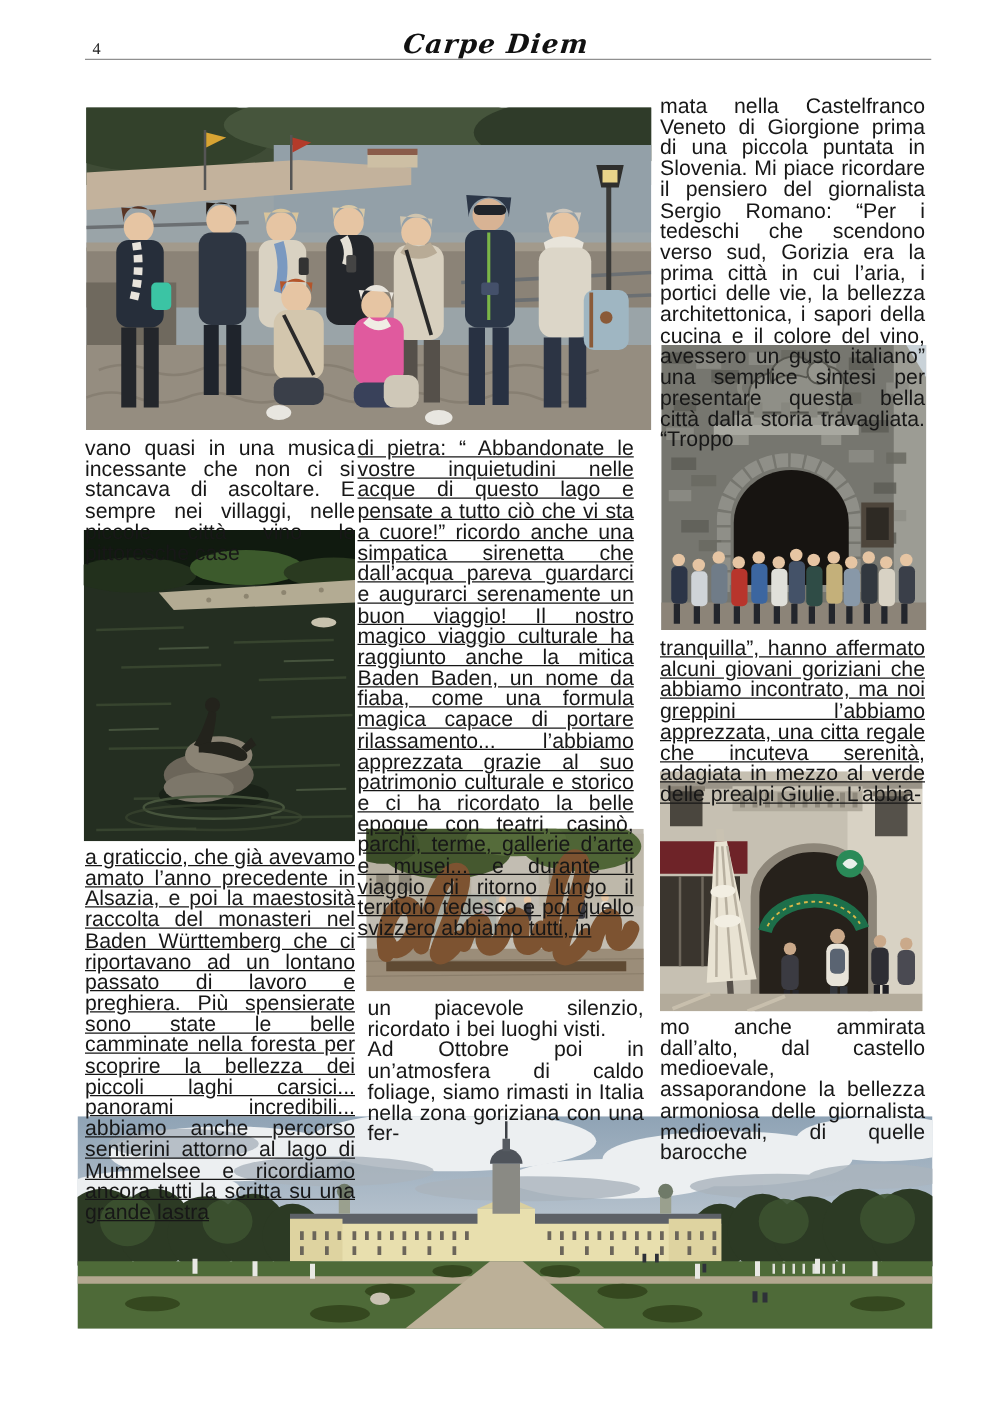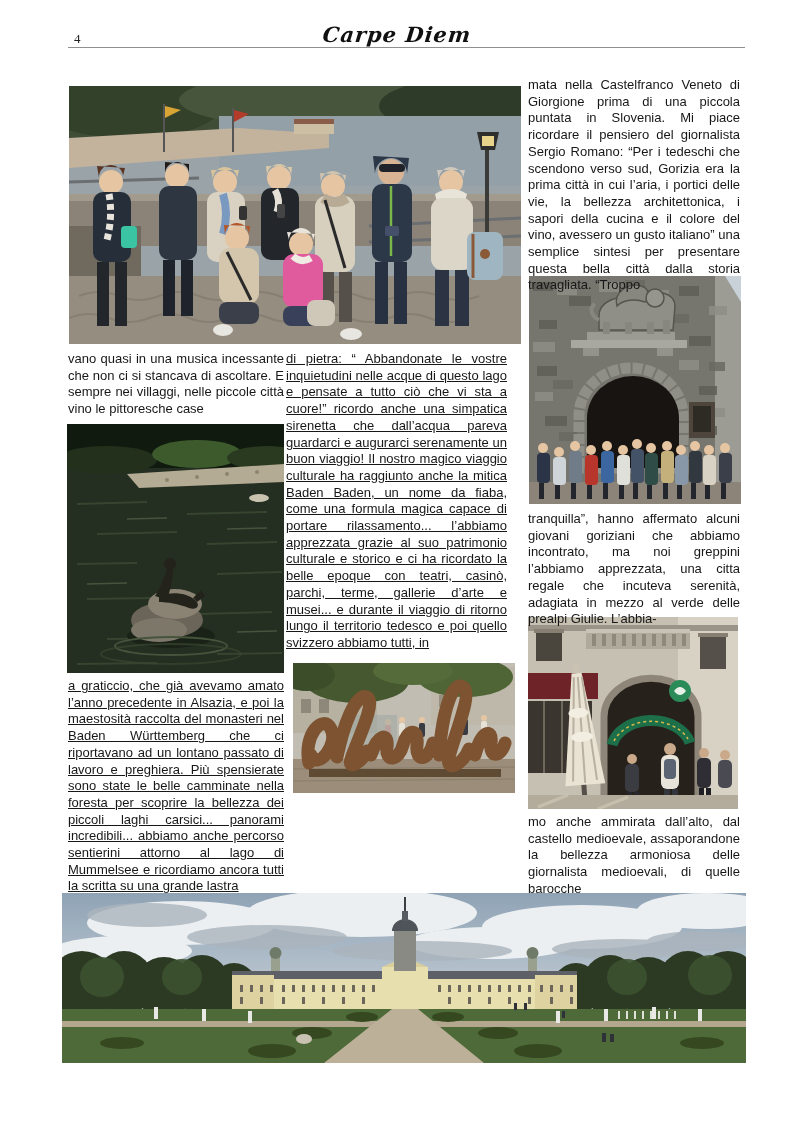--- a/index.html
+++ b/index.html
@@ -13,29 +13,29 @@
   }
   .masthead {
     position:absolute; left:0; top:22px; width:794px; text-align:center;
     font-family:"DejaVu Serif", serif; font-style:italic; font-weight:bold;
     font-size:21px; color:#111; letter-spacing:1px; transform:skewX(-6deg);
   }
   .rule { position:absolute; left:68px; top:47px; width:677px; height:1px; background:#909090; }
 
   .txt {
     position:absolute; text-align:justify; color:#171717;
-    font-size:13px; line-height:16.7px;
+    font-size:17px; line-height:16.7px;
   }
   .txt p { margin:0; }
   .col-left-a  { left:68px;  top:351px; width:216px; }
   .col-left-b  { left:68px;  top:678px; width:216px;text-decoration:underline; }
   .col-mid-a   { left:286px; top:351px; width:221px;text-decoration:underline; }
   .col-mid-b   { left:294px; top:799px; width:221px; }
   .col-right-a { left:528px; top:77px;  width:212px; }
-  .col-right-b { left:528px; top:511px; width:212px; }
+  .col-right-b { left:528px; top:511px; width:212px;text-decoration:underline; }
   .col-right-c { left:528px; top:814px; width:212px; }
 
   figure { position:absolute; margin:0; }
   figure svg { display:block; }
   .ph-group    { left:69px;  top:86px;  }
   .ph-lake     { left:67px;  top:424px; }
   .ph-sculpt   { left:293px; top:663px; }
   .ph-castle   { left:529px; top:276px; }
   .ph-street   { left:528px; top:617px; }
   .ph-palace   { left:62px;  top:893px; }
@@ -603,20 +603,24 @@
   <div class="txt col-left-a">
     <p>vano quasi in una musica incessante che non ci si stancava di ascoltare. E sempre nei villaggi, nelle piccole città vino le pittoresche case</p>
   </div>
   <div class="txt col-left-b">
     <p>a graticcio, che già avevamo amato l’anno precedente in Alsazia, e poi la maestosità raccolta del monasteri nel Baden Württemberg che ci riportavano ad un lontano passato di lavoro e preghiera. Più spensierate sono state le belle camminate nella foresta per scoprire la bellezza dei piccoli laghi carsici... panorami incredibili... abbiamo anche percorso sentierini attorno al lago di Mummelsee e ricordiamo ancora tutti la scritta su una grande lastra</p>
   </div>
 
   <div class="txt col-mid-a">
     <p>di pietra: “ Abbandonate le vostre inquietudini nelle acque di questo lago e pensate a tutto ciò che vi sta a cuore!” ricordo anche una simpatica sirenetta che dall’acqua pareva guardarci e augurarci serenamente un buon viaggio! Il nostro magico viaggio culturale ha raggiunto anche la mitica Baden Baden, un nome da fiaba, come una formula magica capace di portare rilassamento... l’abbiamo apprezzata grazie al suo patrimonio culturale e storico e ci ha ricordato la belle epoque con teatri, casinò, parchi, terme, gallerie d’arte e musei... e durante il viaggio di ritorno lungo il territorio tedesco e poi quello svizzero abbiamo tutti, in</p>
   </div>
+  <div class="txt col-mid-b">
+    <p>un piacevole silenzio, ricordato i bei luoghi visti.</p>
+    <p>Ad Ottobre poi in un’atmosfera di caldo foliage, siamo rimasti in Italia nella zona goriziana con una fer-</p>
+  </div>
 
   <div class="txt col-right-a">
     <p>mata nella Castelfranco Veneto di Giorgione prima di una piccola puntata in Slovenia. Mi piace ricordare il pensiero del giornalista Sergio Romano: “Per i tedeschi che scendono verso sud, Gorizia era la prima città in cui l’aria, i portici delle vie, la bellezza architettonica, i sapori della cucina e il colore del vino, avessero un gusto italiano” una semplice sintesi per presentare questa bella città dalla storia travagliata. “Troppo</p>
   </div>
   <div class="txt col-right-b">
     <p>tranquilla”, hanno affermato alcuni giovani goriziani che abbiamo incontrato, ma noi greppini l’abbiamo apprezzata, una citta regale che incuteva serenità, adagiata in mezzo al verde delle prealpi Giulie. L’abbia-</p>
   </div>
   <div class="txt col-right-c">
     <p>mo anche ammirata dall’alto, dal castello medioevale, assaporandone la bellezza armoniosa delle giornalista medioevali, di quelle barocche</p>
   </div>

